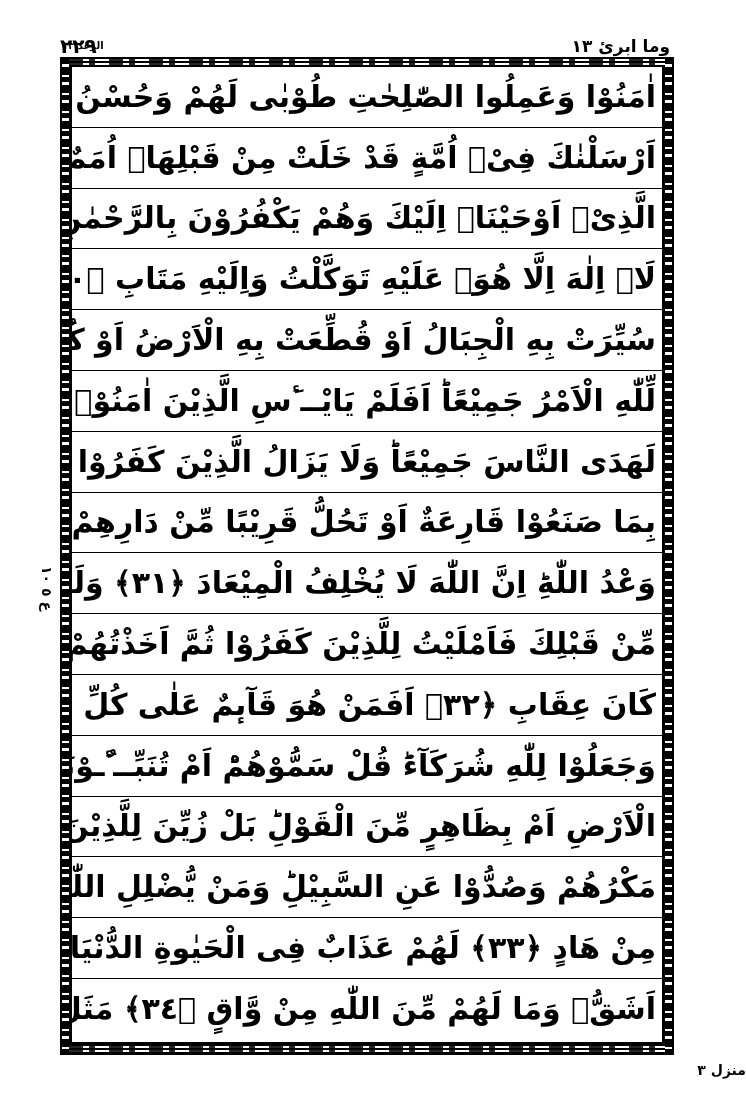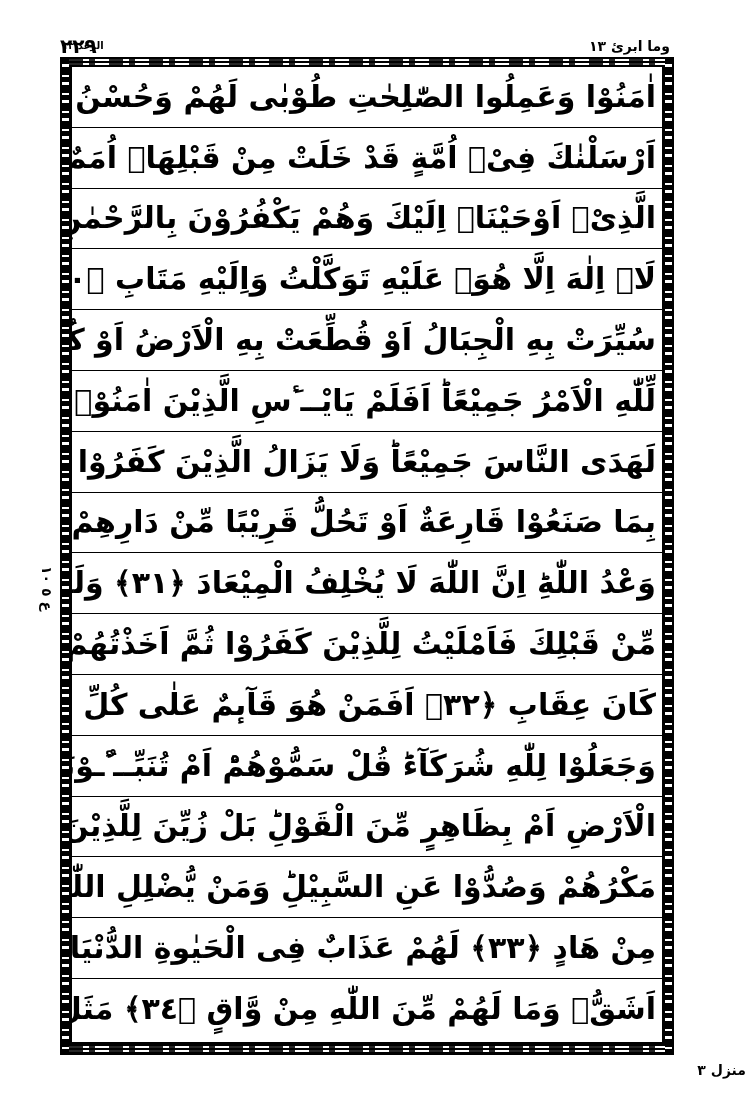--- a/index.html
+++ b/index.html
@@ -25,21 +25,21 @@
     .hdr-left, .hdr-center, .hdr-right {
       position: absolute;
       top: 0;
       font-family: "DejaVu Sans", sans-serif;
       font-weight: bold;
       line-height: 20px;
       direction: rtl;
     }
     .hdr-left { left: 2px; font-size: 10px; }
     .hdr-center { left: 0; right: 0; text-align: left; font-size: 20px; }
-    .hdr-right { right: 4px; font-size: 14px; }
+    .hdr-right { right: 4px; font-size: 17px; }
 
     .frame-outer {
       position: absolute;
       left: 60px;
       top: 57px;
       width: 614px;
       height: 998px;
       box-sizing: border-box;
       background: #000;
     }

